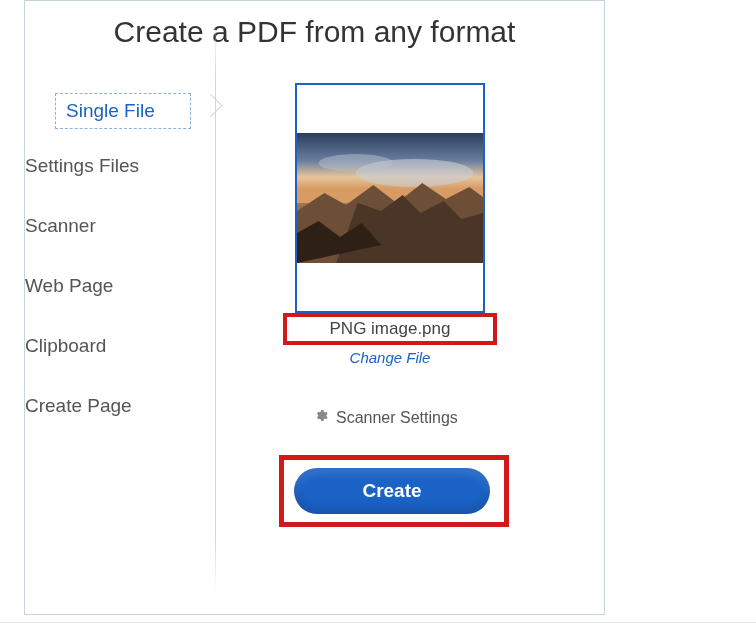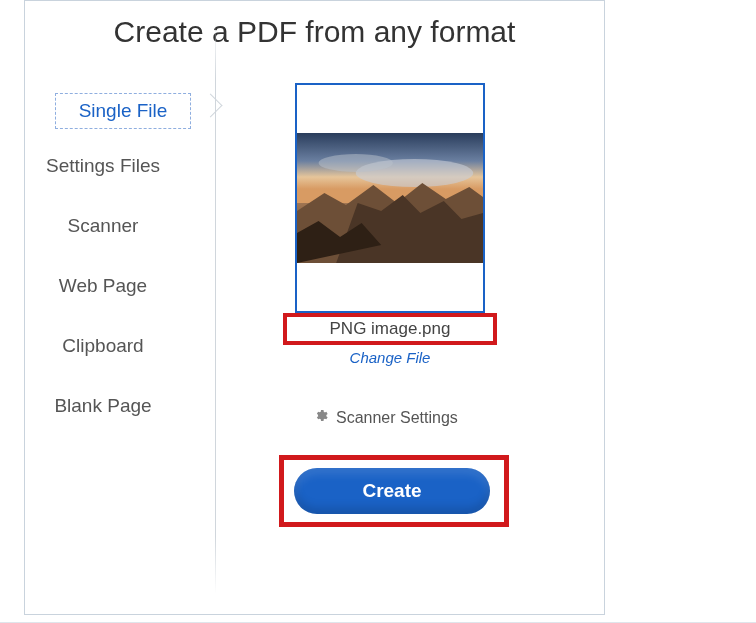--- a/index.html
+++ b/index.html
@@ -31,21 +31,21 @@
       position: absolute;
       width: 16px; height: 16px;
       background: #fff;
       border-top: 1px solid #d0d6dc;
       border-right: 1px solid #d0d6dc;
       transform: rotate(45deg);
       left: -8px; top: -8px;
     }
     .sidebar-item {
       font-size: 19px; color: #555;
-      text-align: center;
+      text-align: left;
       padding: 12px 28px 12px 0;
       cursor: pointer;
       margin-bottom: 14px;
     }
     .sidebar-item.active {
       color: #1a62c6;
       border: 1px dashed #8faedf;
       background: #fff;
       margin: 0 18px 14px 30px;
       padding: 6px 10px;
@@ -122,21 +122,21 @@
       <div class="sidebar-item">
         <span>Scanner</span>
       </div>
       <div class="sidebar-item">
         <span>Web Page</span>
       </div>
       <div class="sidebar-item">
         <span>Clipboard</span>
       </div>
       <div class="sidebar-item">
-        <span>Blank Page</span>
+        <span>Create Page</span>
       </div>
       <div class="indicator"></div>
     </div>
 
     <div class="divider"></div>
 
     <div class="main">
       <div class="preview-card">
         <div class="thumb">
           <svg viewBox="0 0 190 130" preserveAspectRatio="none">

